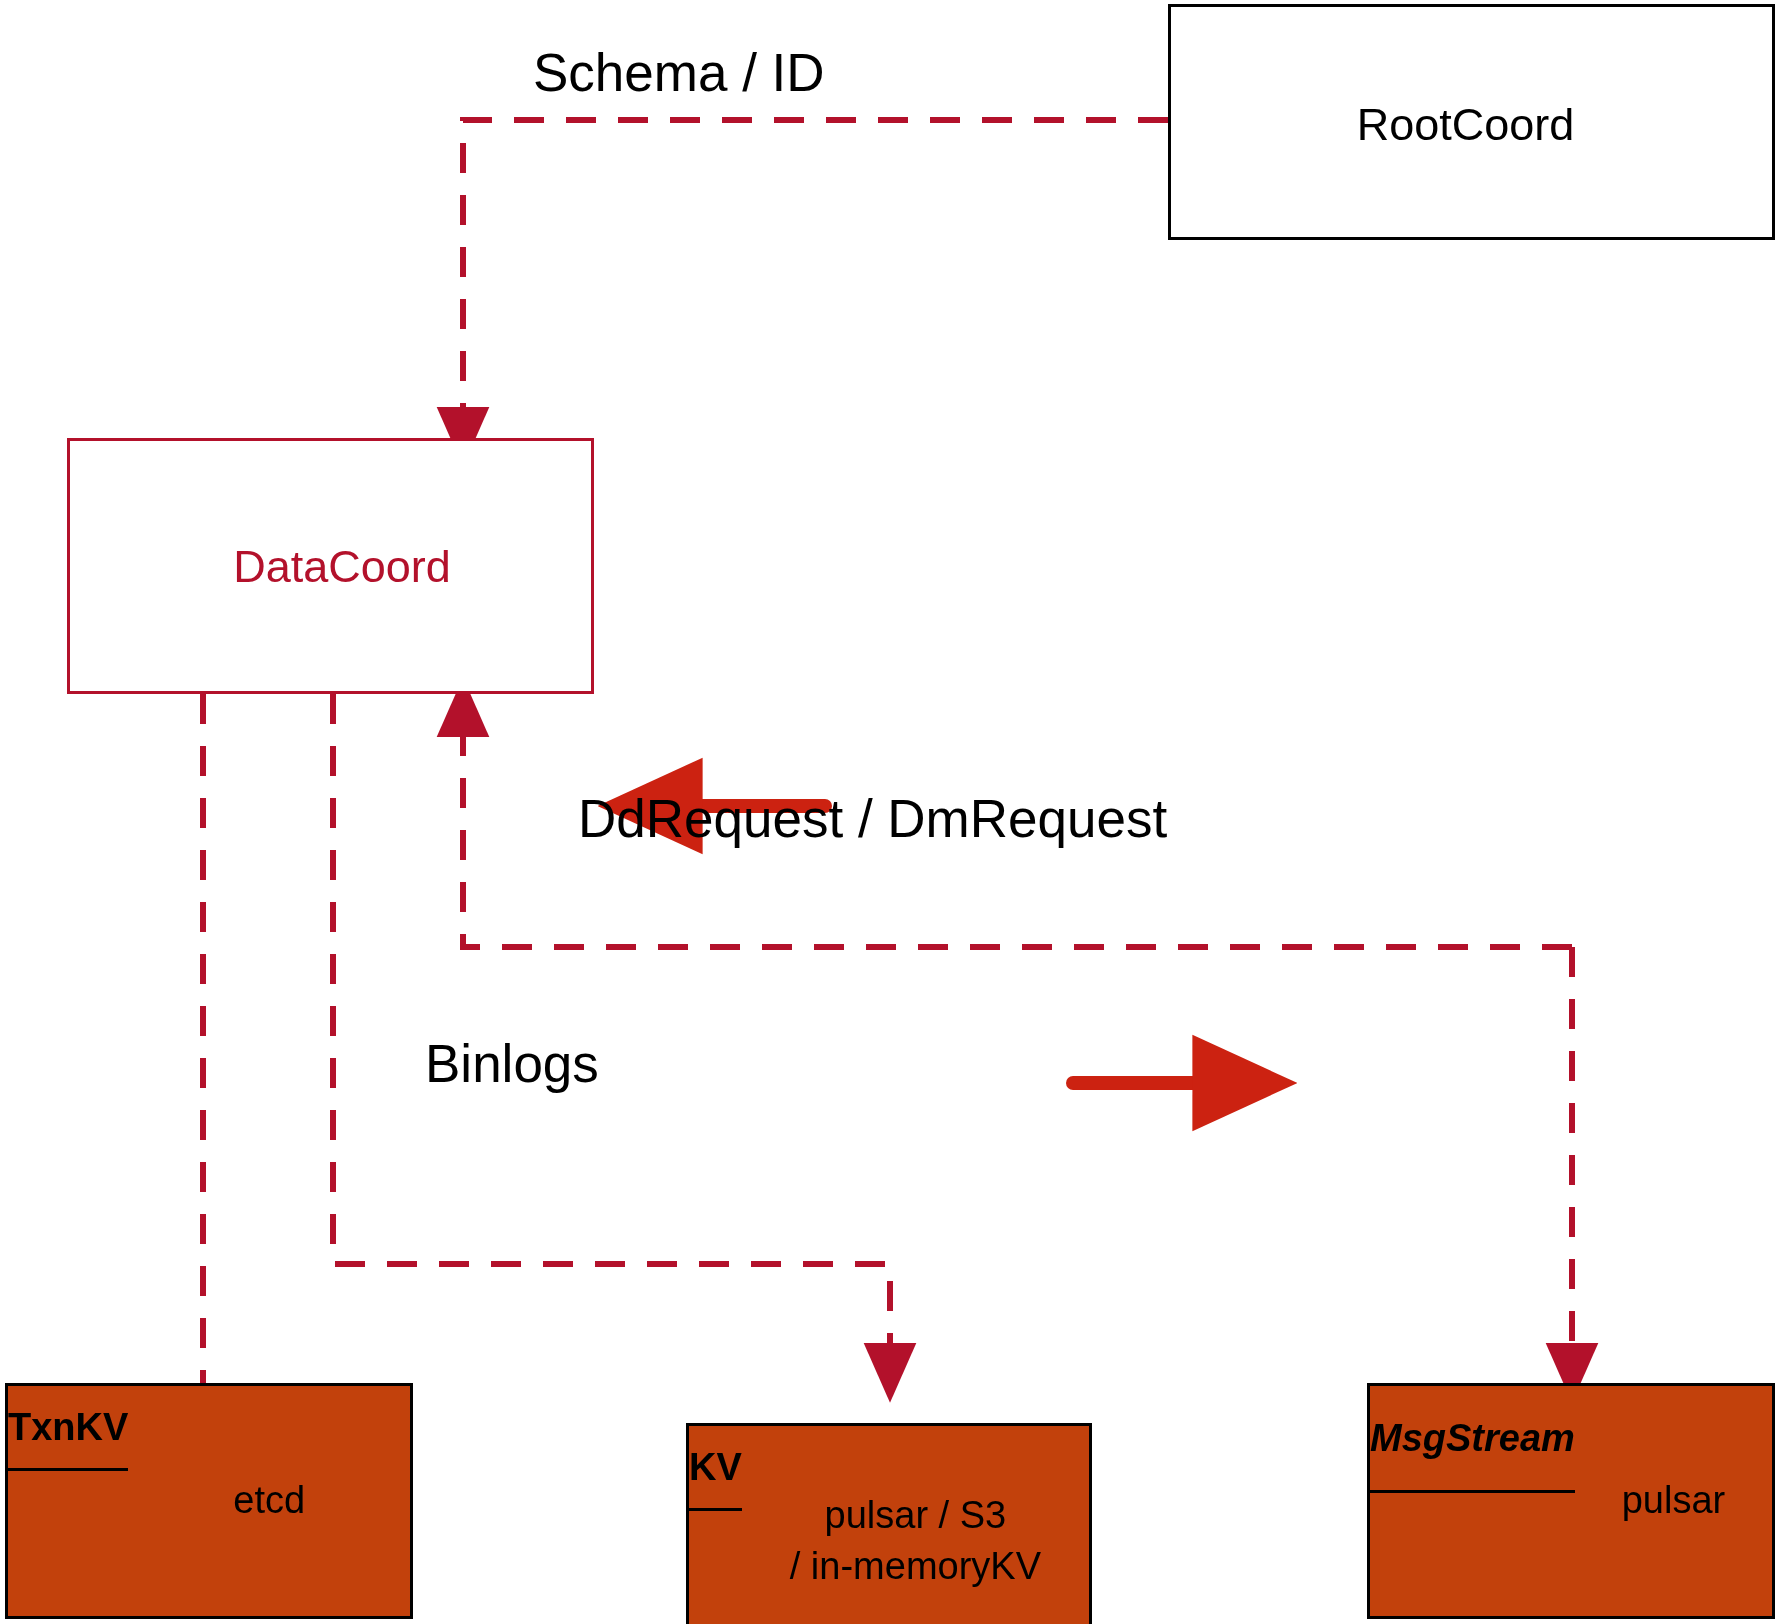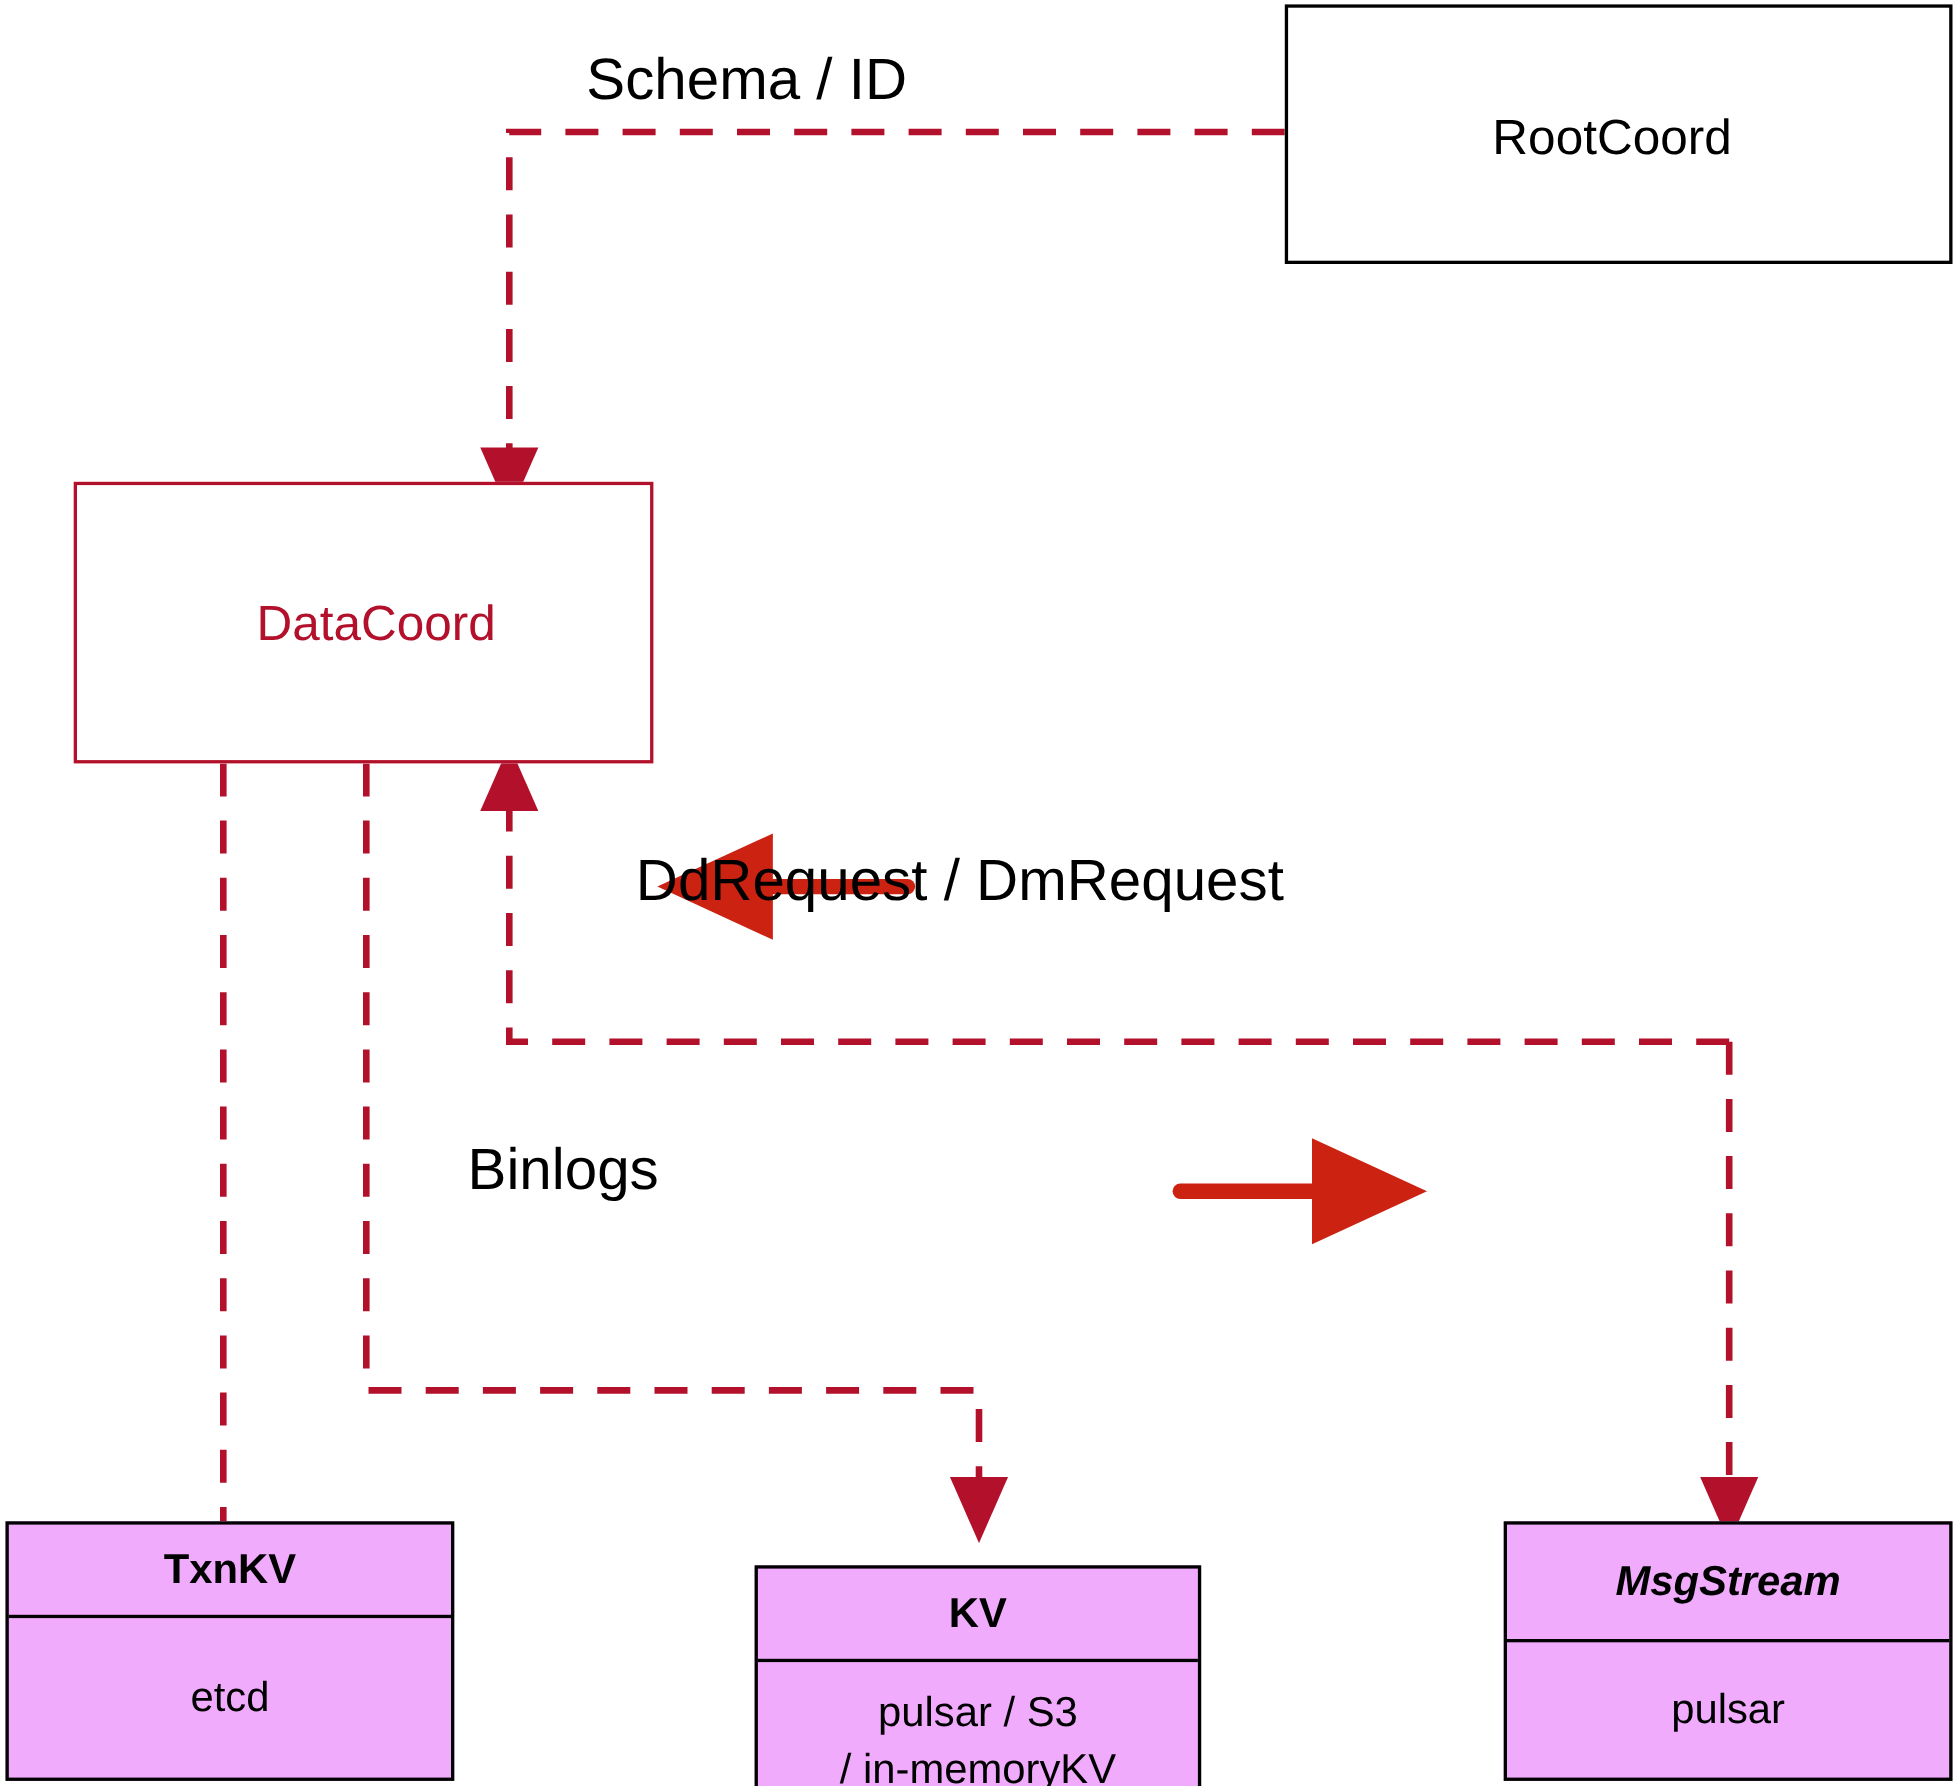--- a/index.html
+++ b/index.html
@@ -45,23 +45,23 @@
     white-space: nowrap;
   }
   .node-title.red-text {
     color: #b3112b;
     padding-left: 35px;
   }
   .split-box {
     position: absolute;
     box-sizing: border-box;
     border: 3px solid #000000;
-    background: #f0abfc;
+    background: #c2410c;
     display: flex;
-    flex-direction: column;
+    flex-direction: row;
   }
   .split-head {
     box-sizing: border-box;
     border-bottom: 3px solid #000000;
     display: flex;
     align-items: center;
     justify-content: center;
     font-size: 38px;
     font-weight: bold;
     color: #000000;
@@ -140,18 +140,18 @@
 
   <div class="split-box" style="left:1367px; top:1383px; width:408px; height:236px;">
     <div class="split-head" style="height:107px;font-style:italic;">MsgStream</div>
     <div class="split-body">
       <div>pulsar</div>
     </div>
   </div>
 
   <div class="edge-label" style="left:533px; top:42px;">Schema / ID</div>
 
-  <div class="edge-label" style="left:578px; top:770px;">DdRequest / DmRequest</div>
+  <div class="edge-label" style="left:578px; top:788px;">DdRequest / DmRequest</div>
 
 
   <div class="edge-label" style="left:425px; top:1033px;">Binlogs</div>
 
 </div>
 
 </body></html>

